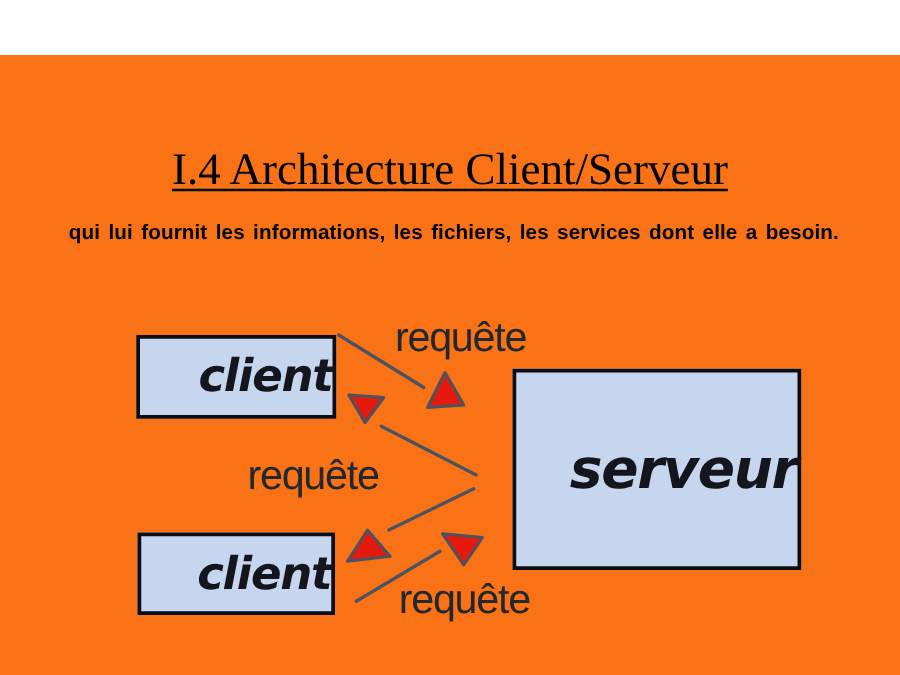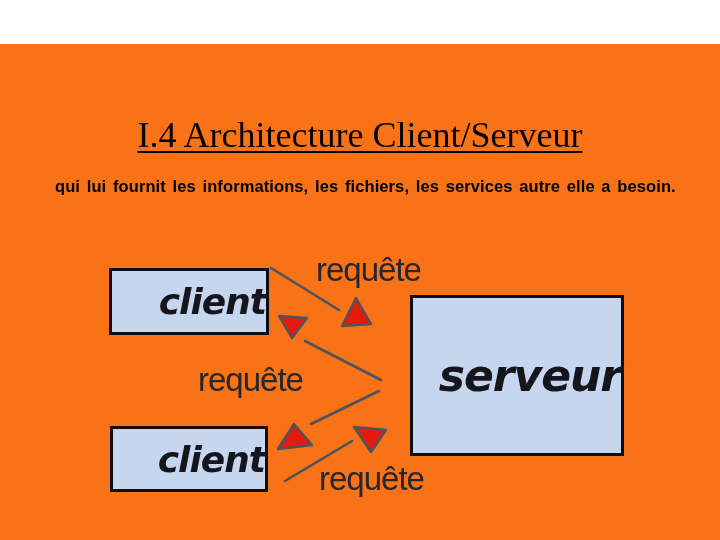--- a/index.html
+++ b/index.html
@@ -31,38 +31,38 @@
   }
   .node{
     position:absolute;display:flex;align-items:center;justify-content:flex-end;
     background:var(--node-fill,#c7d6ef);border:3px solid var(--node-border,#0c0c14);
     color:var(--node-text,#15151d);
     font-family:"DejaVu Sans","Liberation Sans",sans-serif;
     font-weight:700;font-style:italic;letter-spacing:-1px;
   }
   .node.client-top{left:109px;top:224px;width:154px;height:61px;font-size:36px;}
   .node.client-bottom{left:110px;top:382px;width:152px;height:60px;font-size:36px;}
-  .node.server{left:410px;top:251px;width:208px;height:155px;font-size:44px;}
+  .node.server{left:410px;top:251px;width:208px;height:155px;font-size:44px;padding-left:17px;}
   .edge-label{
     position:absolute;font-size:33px;font-weight:400;letter-spacing:-1px;
     color:var(--label-text,#23272f);white-space:nowrap;
   }
   .edge-label.request-top{left:316px;top:207px;}
   .edge-label.responses{left:198px;top:317px;}
   .edge-label.request-bottom{left:319px;top:416px;}
 </style>
 </head>
 <body>
 
 <div class="slide">
 
   <div class="title">I.4 Architecture Client/Serveur</div>
 
   <div class="intro">
-    <div class="intro-line">qui lui fournit les informations, les fichiers, les services autre elle a besoin.</div>
+    <div class="intro-line">qui lui fournit les informations, les fichiers, les services dont elle a besoin.</div>
   </div>
 
   <svg class="connector-layer" viewBox="0 0 720 540" xmlns="http://www.w3.org/2000/svg">
 
     <line x1="271" y1="224" x2="339" y2="266"></line>
     <polygon points="356,254 342,282 371,280"></polygon>
 
     <line x1="305" y1="297" x2="381" y2="336"></line>
     <polygon points="279,272 307,274 292,294"></polygon>
 

